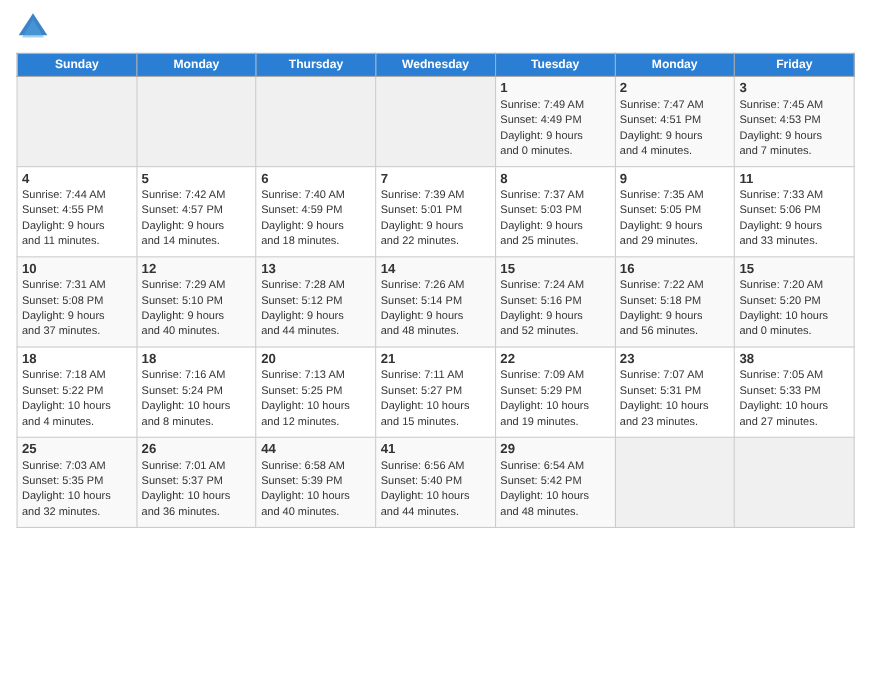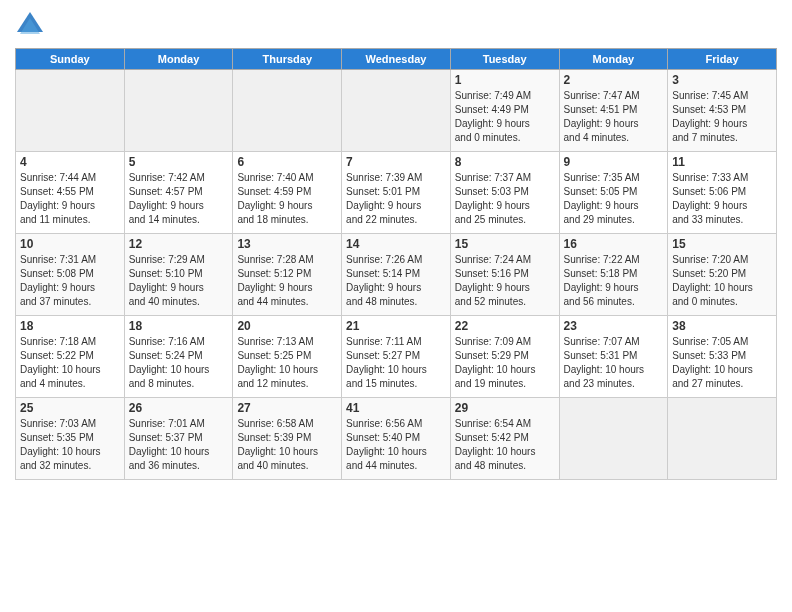--- a/index.html
+++ b/index.html
@@ -246,21 +246,21 @@
         <tr>
           <td>
             <span class="day-num">25</span>
             <div class="day-info">Sunrise: 7:03 AM<br>Sunset: 5:35 PM<br>Daylight: 10 hours<br>and 32 minutes.</div>
           </td>
           <td>
             <span class="day-num">26</span>
             <div class="day-info">Sunrise: 7:01 AM<br>Sunset: 5:37 PM<br>Daylight: 10 hours<br>and 36 minutes.</div>
           </td>
           <td>
-            <span class="day-num">27</span>
+            <span class="day-num">44</span>
             <div class="day-info">Sunrise: 6:58 AM<br>Sunset: 5:39 PM<br>Daylight: 10 hours<br>and 40 minutes.</div>
           </td>
           <td>
             <span class="day-num">41</span>
             <div class="day-info">Sunrise: 6:56 AM<br>Sunset: 5:40 PM<br>Daylight: 10 hours<br>and 44 minutes.</div>
           </td>
           <td>
             <span class="day-num">29</span>
             <div class="day-info">Sunrise: 6:54 AM<br>Sunset: 5:42 PM<br>Daylight: 10 hours<br>and 48 minutes.</div>
           </td>

